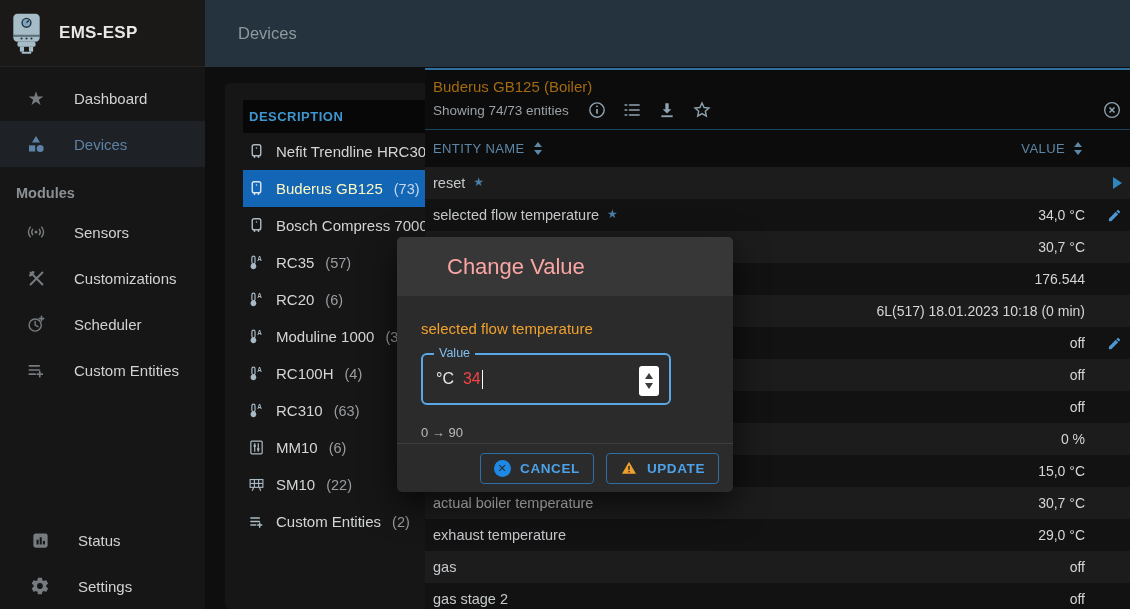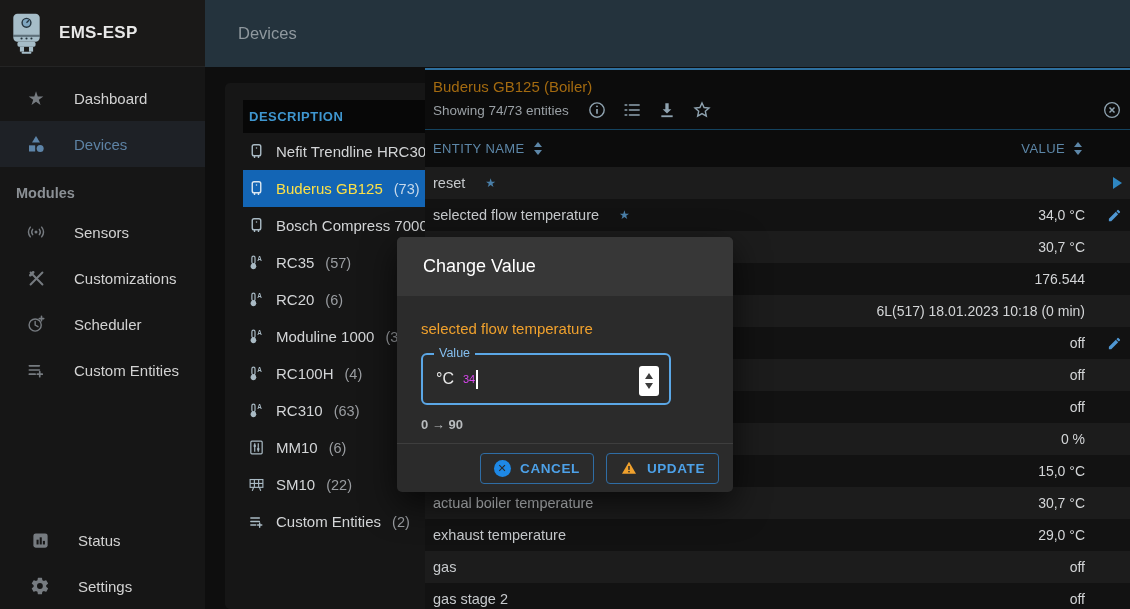--- a/index.html
+++ b/index.html
@@ -31,21 +31,21 @@
   .device-card { position:absolute; left:225px; top:83px; width:430px; height:526px;
                  background:#161616; border-radius:5px; z-index:1; padding:17px 0 0 18px; overflow:hidden; }
   .desc-header { height:33px; background:#070707; display:flex; align-items:center; padding-left:6px;
                  color:#3f96cf; font-size:13px; font-weight:bold; letter-spacing:.5px; }
   .device-row { height:37px; display:flex; align-items:center; padding-left:5px; gap:11px; cursor:pointer; }
   .device-row .dic { width:17px; height:17px; color:#a9bac4; flex:none; display:flex; }
   .device-row .dlbl { color:#d3d5d7; font-size:15px; white-space:nowrap; }
   .device-row .dcnt { color:#9a9da1; font-size:14.5px; }
   .device-row.selected { background:#1365b5; }
   .device-row.selected .dic { color:#dce7f0; }
-  .device-row.selected .dlbl { color:#fde047; }
+  .device-row.selected .dlbl { color:#fef9c3; }
   .device-row.selected .dcnt { color:#c6d8ea; }
 
   
   .entity-panel { position:absolute; left:425px; top:68px; width:705px; height:541px;
                   background:#0c0c0c; border-top:2px solid #2d6f9e; z-index:3;
                   display:flex; flex-direction:column; }
   .panel-title { color:#a36a10; font-size:15px; padding:8px 0 0 8px; height:26px; }
   .panel-toolbar { height:28px; display:flex; align-items:center; padding:0 8px; gap:15px; }
   .showing-text { color:#9aa0a5; font-size:13.5px; margin-right:3px; }
   .tool-icon { width:20px; height:20px; color:#8fa3b0; cursor:pointer; display:flex; }
@@ -57,52 +57,52 @@
   .th-name { flex:1; }
   .th-value { margin-right:48px; }
   .sort { display:inline-flex; flex-direction:column; gap:2.5px; margin-left:9px; }
   .sort i { width:0; height:0; border-left:4px solid transparent; border-right:4px solid transparent; }
   .sort .up { border-bottom:5px solid #5d87a8; }
   .sort .dn { border-top:5px solid #5d87a8; }
   .rows { flex:1; overflow:hidden; }
   .erow { height:32px; display:flex; align-items:center; padding:0 8px; }
   .erow:nth-child(odd) { background:#1c1c1c; }
   .erow:nth-child(even) { background:#121212; }
-  .ename { flex:1; color:#c6c9cc; font-size:14.5px; display:flex; align-items:center; gap:20px; }
+  .ename { flex:1; color:#c6c9cc; font-size:14.5px; display:flex; gap:8px; }
   .fav-star { color:#4a7fa8; font-size:12px; font-family:"DejaVu Sans",sans-serif; }
   .evalue { color:#d3d5d7; font-size:14px; text-align:left; }
   .eicon { width:37px; display:flex; justify-content:flex-end; align-items:center; }
   .pencil { width:15px; height:15px; color:#4f97d3; cursor:pointer; display:flex; }
   .play { width:0; height:0; border-top:6px solid transparent; border-bottom:6px solid transparent;
           border-left:9px solid #2e86c1; cursor:pointer; }
 
   
   .dialog { position:absolute; left:397px; top:237px; width:336px; height:255px; background:#2b2b2b;
             border-radius:5px; z-index:6; box-shadow:0 12px 34px rgba(0,0,0,.65); overflow:hidden; }
   .dialog-header { height:59px; background:#373737; display:flex; align-items:center; padding-left:26px; }
-  .dialog-title { color:#ffffff; font-size:18px; font-weight:500; }
+  .dialog-title { color:#fca5a5; font-size:22px; font-weight:500;margin-left:24px; }
   .dialog-body { padding:24px 24px 0 24px; }
   .field-name { color:#f0a12d; font-size:15px; }
   .value-box { position:relative; margin-top:16px; width:250px; height:52px;
                border:2px solid #5ba7e6; border-radius:6px; display:flex; align-items:center;
                padding-left:13px; cursor:text; }
   .value-label { position:absolute; top:-9px; left:11px; background:#2b2b2b; padding:0 5px;
                  color:#85bfef; font-size:12.5px; }
   .value-prefix { color:#e8e8e8; font-size:16px; margin-right:9px; }
-  .value-text { color:#d946ef; font-size:11px; font-weight:500; }
+  .value-text { color:#ef4444; font-size:16px; font-weight:500; }
   .caret { display:inline-block; width:1.5px; height:19px; background:#fff; margin-left:1px;
            vertical-align:-4px; animation:blink 1.1s steps(1) infinite; }
   @keyframes blink { 50% { opacity:0; } }
   .stepper { position:absolute; right:10px; top:11px; width:20px; height:30px; background:#fff;
              border-radius:3px; display:flex; flex-direction:column; align-items:center;
              justify-content:center; gap:4px; cursor:pointer; }
   .stepper i { width:0; height:0; border-left:4.5px solid transparent; border-right:4.5px solid transparent; }
   .stepper .up { border-bottom:6px solid #3c3c3c; }
   .stepper .dn { border-top:6px solid #3c3c3c; }
-  .range-hint { color:#b9bcbe; font-size:13px; margin-top:12px; font-weight:bold; }
+  .range-hint { color:#b9bcbe; font-size:13px; margin-top:20px; font-weight:normal; }
   .dialog-footer { position:absolute; bottom:0; left:0; width:100%; height:49px;
                    border-top:1px solid #3e3e3e; display:flex; align-items:center;
                    justify-content:flex-end; gap:12px; padding-right:14px; }
   .dlg-btn { display:inline-flex; align-items:center; gap:9px; height:31px; padding:0 13px;
              background:transparent; border:1px solid #2f6da5; border-radius:4px; cursor:pointer;
              color:#4da1e8; font-size:13.5px; font-weight:bold; letter-spacing:.6px;
              font-family:inherit; }
   .cancel-ic { width:17px; height:17px; border-radius:50%; background:#1e88e5; color:#2b2b2b;
                display:flex; align-items:center; justify-content:center; font-size:11px; font-weight:bold; }
   .warn-ic { width:18px; height:16px; display:flex; }

